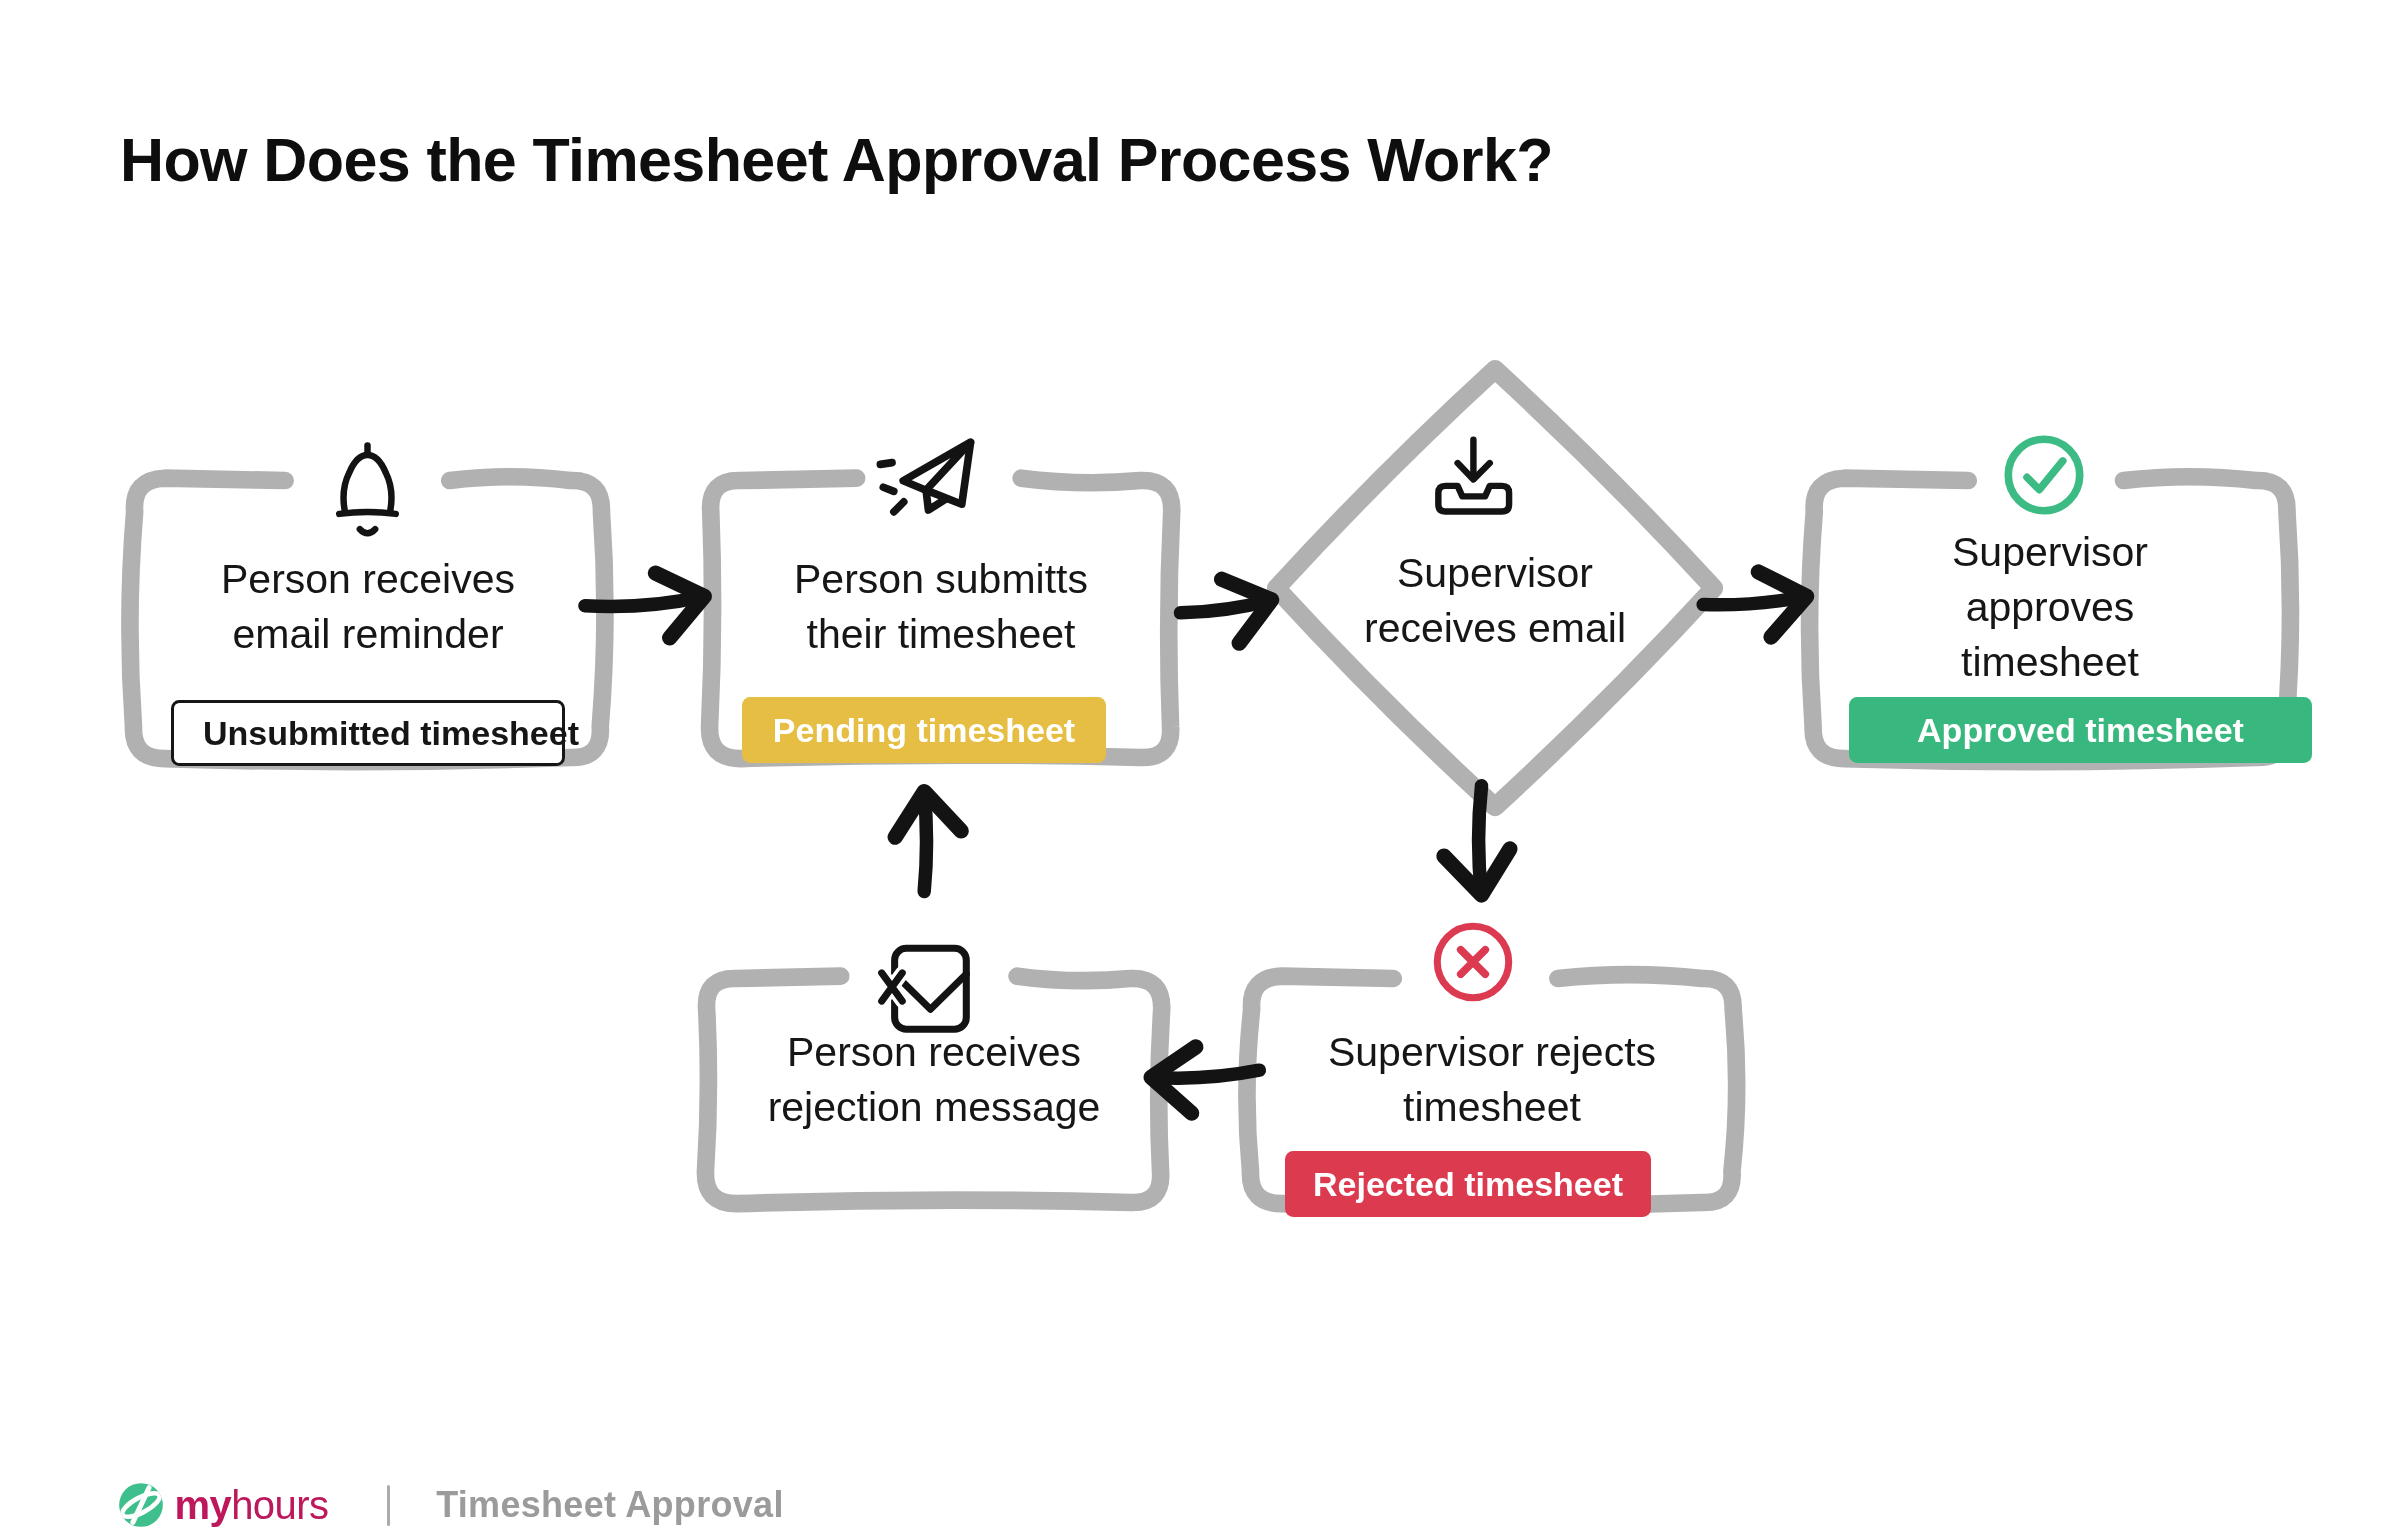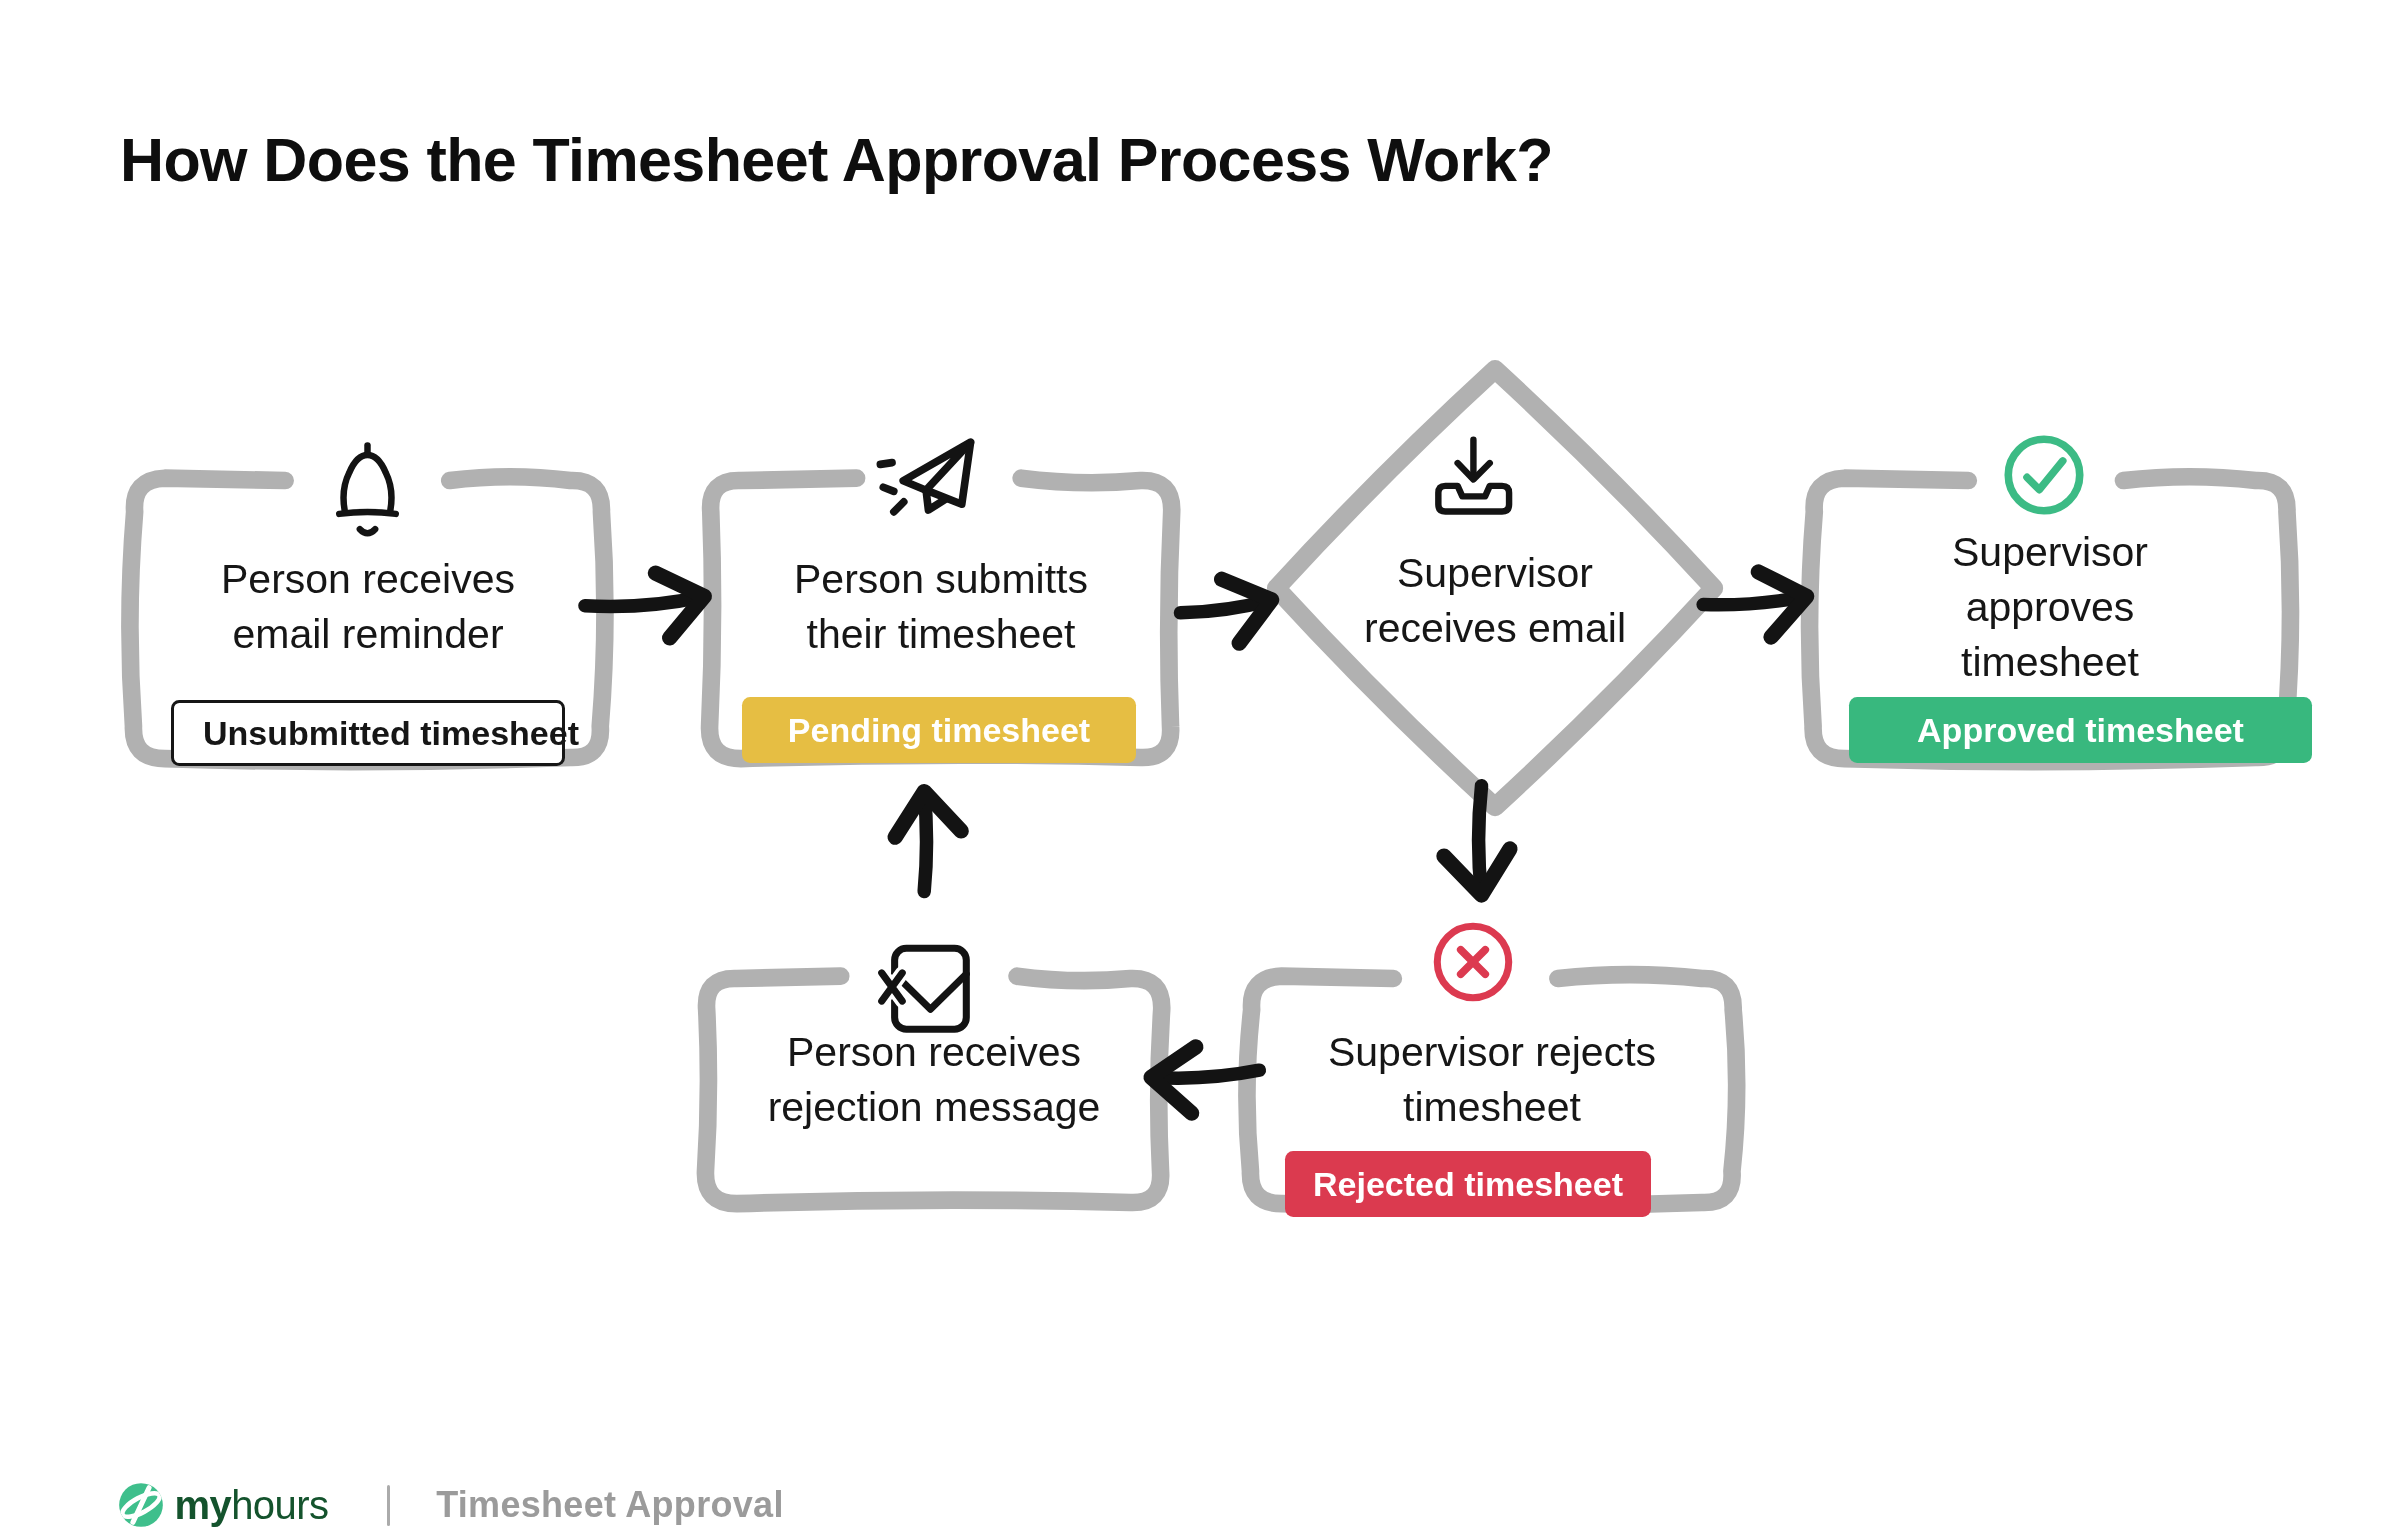--- a/index.html
+++ b/index.html
@@ -28,21 +28,21 @@
   .badge-rejected{background:var(--c-rejected,#DB3A4F);color:#fff;}
   .icon{position:absolute;z-index:3;}
   .icon svg{display:block;}
   .stroke-ink{stroke:var(--c-ink,#131313);}
   .stroke-green{stroke:var(--c-icon-green,#3CBB85);}
   .stroke-red{stroke:var(--c-icon-red,#DC3A50);}
   .footer{
     position:absolute;left:118px;top:1477px;height:56px;z-index:2;
     display:flex;align-items:center;
   }
-  .brand-wordmark{margin-left:10.6px;font-size:40px;color:#14532d;letter-spacing:-0.6px;white-space:nowrap;}
+  .brand-wordmark{margin-left:10.6px;font-size:40px;color:#be185d;letter-spacing:-0.6px;white-space:nowrap;}
   .brand-bold{font-weight:700;}
   .brand-light{font-weight:400;}
   .footer-divider{
     width:2.9px;height:41px;background:var(--c-divider,#ABABAB);border-radius:1.8px;
     margin-left:59px;margin-right:46px;
   }
   .footer-caption{font-size:36px;font-weight:700;color:var(--c-footer-text,#9B9B9B);letter-spacing:0.3px;white-space:nowrap;}
 </style>
 </head>
 <body>
@@ -79,21 +79,21 @@
   <div class="node-text" style="left:1495px;top:601px;">Supervisor
 receives email</div>
   <div class="node-text" style="left:2050px;top:607px;">Supervisor
 approves timesheet</div>
   <div class="node-text" style="left:1492px;top:1080px;">Supervisor rejects
 timesheet</div>
   <div class="node-text" style="left:934px;top:1080px;">Person receives
 rejection message</div>
 
   <div class="badge badge-plain" style="left:171px;top:700px;width:394px;">Unsubmitted timesheet</div>
-  <div class="badge badge-pending" style="left:742px;top:697px;width:394px;">Pending timesheet</div>
+  <div class="badge badge-pending" style="left:742px;top:697px;width:364px;">Pending timesheet</div>
   <div class="badge badge-approved" style="left:1849px;top:697px;width:463px;">Approved timesheet</div>
   <div class="badge badge-rejected" style="left:1285px;top:1151px;width:366px;">Rejected timesheet</div>
 
   <div class="icon" style="left:331px;top:442px;">
     <svg width="73" height="99" viewBox="0 0 124 168" fill="none">
       <path class="stroke-ink" d="M62 6 V20" stroke-width="11" stroke-linecap="round"></path>
       <path class="stroke-ink" d="M24 120 C19 96 21 72 31 52 C39 33 48 22 62 22 C76 22 85 33 93 52 C103 72 105 96 100 120" stroke-width="11" stroke-linecap="round" fill="none"></path>
       <path class="stroke-ink" d="M14 122 Q62 116 110 122" stroke-width="11" stroke-linecap="round" fill="none"></path>
       <path class="stroke-ink" d="M49 148 Q62 162 75 148" stroke-width="11" stroke-linecap="round" fill="none"></path>
     </svg>

